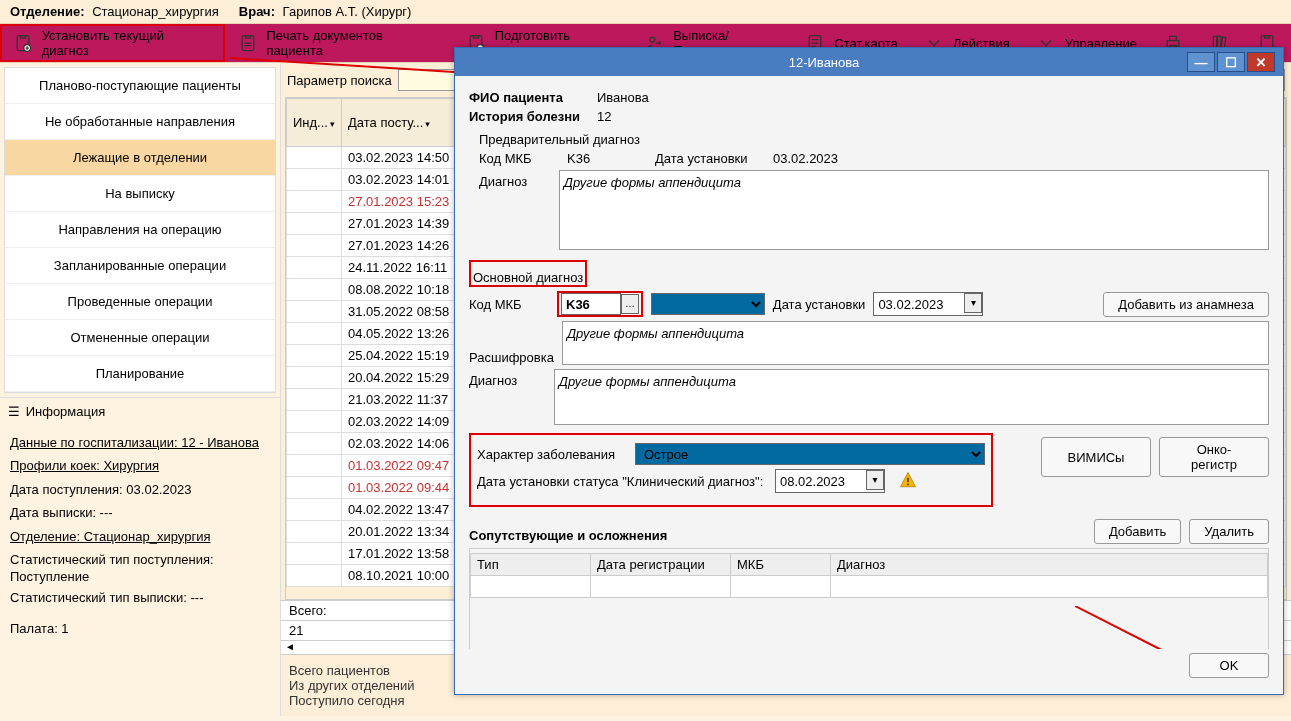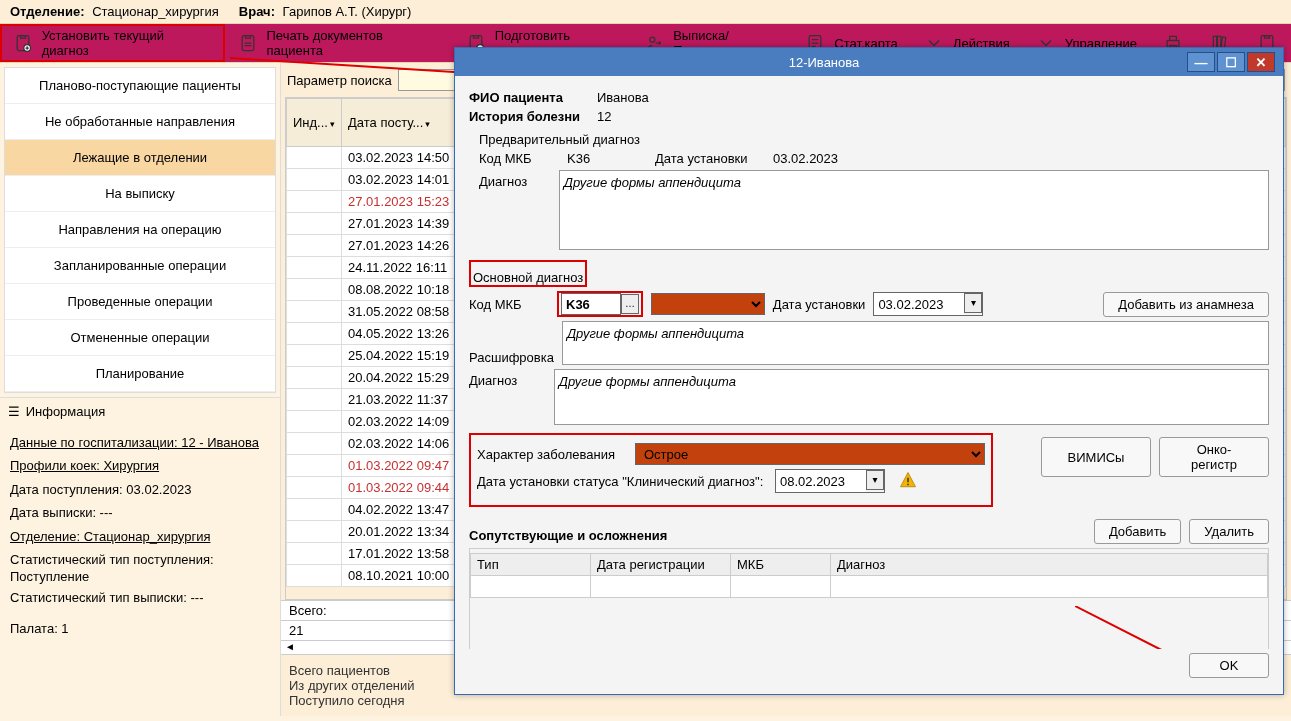--- a/index.html
+++ b/index.html
@@ -42,21 +42,21 @@
 .dlg-title { background:#4a7dc0; color:#fff; padding:4px 8px; display:flex; align-items:center; }
 .dlg-title .t { flex:1; text-align:center; }
 .winbtn { width:28px; height:20px; display:inline-flex; align-items:center; justify-content:center; margin-left:2px; border:1px solid #264f8a; background:#5f92d0; color:#fff; font-weight:bold; cursor:pointer; }
 .winbtn.close { background:#c0392b; }
 .dlg-body { padding:10px 14px; flex:1; overflow:auto; background:#f4f4f4; position:relative;}
 .frow { display:flex; align-items:center; gap:8px; margin:4px 0; }
 .flabel { width:120px; font-size:13px;}
 .fsection { font-weight:bold; margin-top:8px; }
 .txtarea { width:100%; height:80px; border:1px solid #999; background:#fff; padding:4px; resize:none; font-family:inherit; font-size:13px; overflow-y:scroll;font-style:italic;}
 .inpt { border:1px solid #666; padding:2px 4px; background:#fff; height:22px; }
-.cmb { border:1px solid #666; padding:2px 4px; background:#c2410c; height:22px; }
+.cmb { border:1px solid #666; padding:2px 4px; background:#0369a1; height:22px; }
 .btn { border:1px solid #999; background:#f8f8f8; padding:4px 14px; border-radius:3px; cursor:pointer; }
 .redbox { border:2px solid #d00; padding:0 2px; display:inline-flex; align-items:center; }
 .redbox-group { border:2px solid #d00; padding:4px 6px 8px 6px; margin:4px 0; }
 .mkb-inpt { width:60px; font-weight:bold; }
 .date-inpt { width:90px; }
 .lookup { width:18px; height:20px; border:1px solid #666; background:#eee; text-align:center; font-size:10px; line-height:18px; cursor:pointer;}
 .cmb-wide { flex:1; max-width:120px;}
 .subtbl { width:100%; border-collapse:collapse; background:#fff; margin-top:4px; }
 .subtbl th { background:#eee; border:1px solid #ccc; padding:3px 6px; text-align:left; font-weight:normal; }
 .subtbl td { border:1px solid #ccc; height:22px; }

